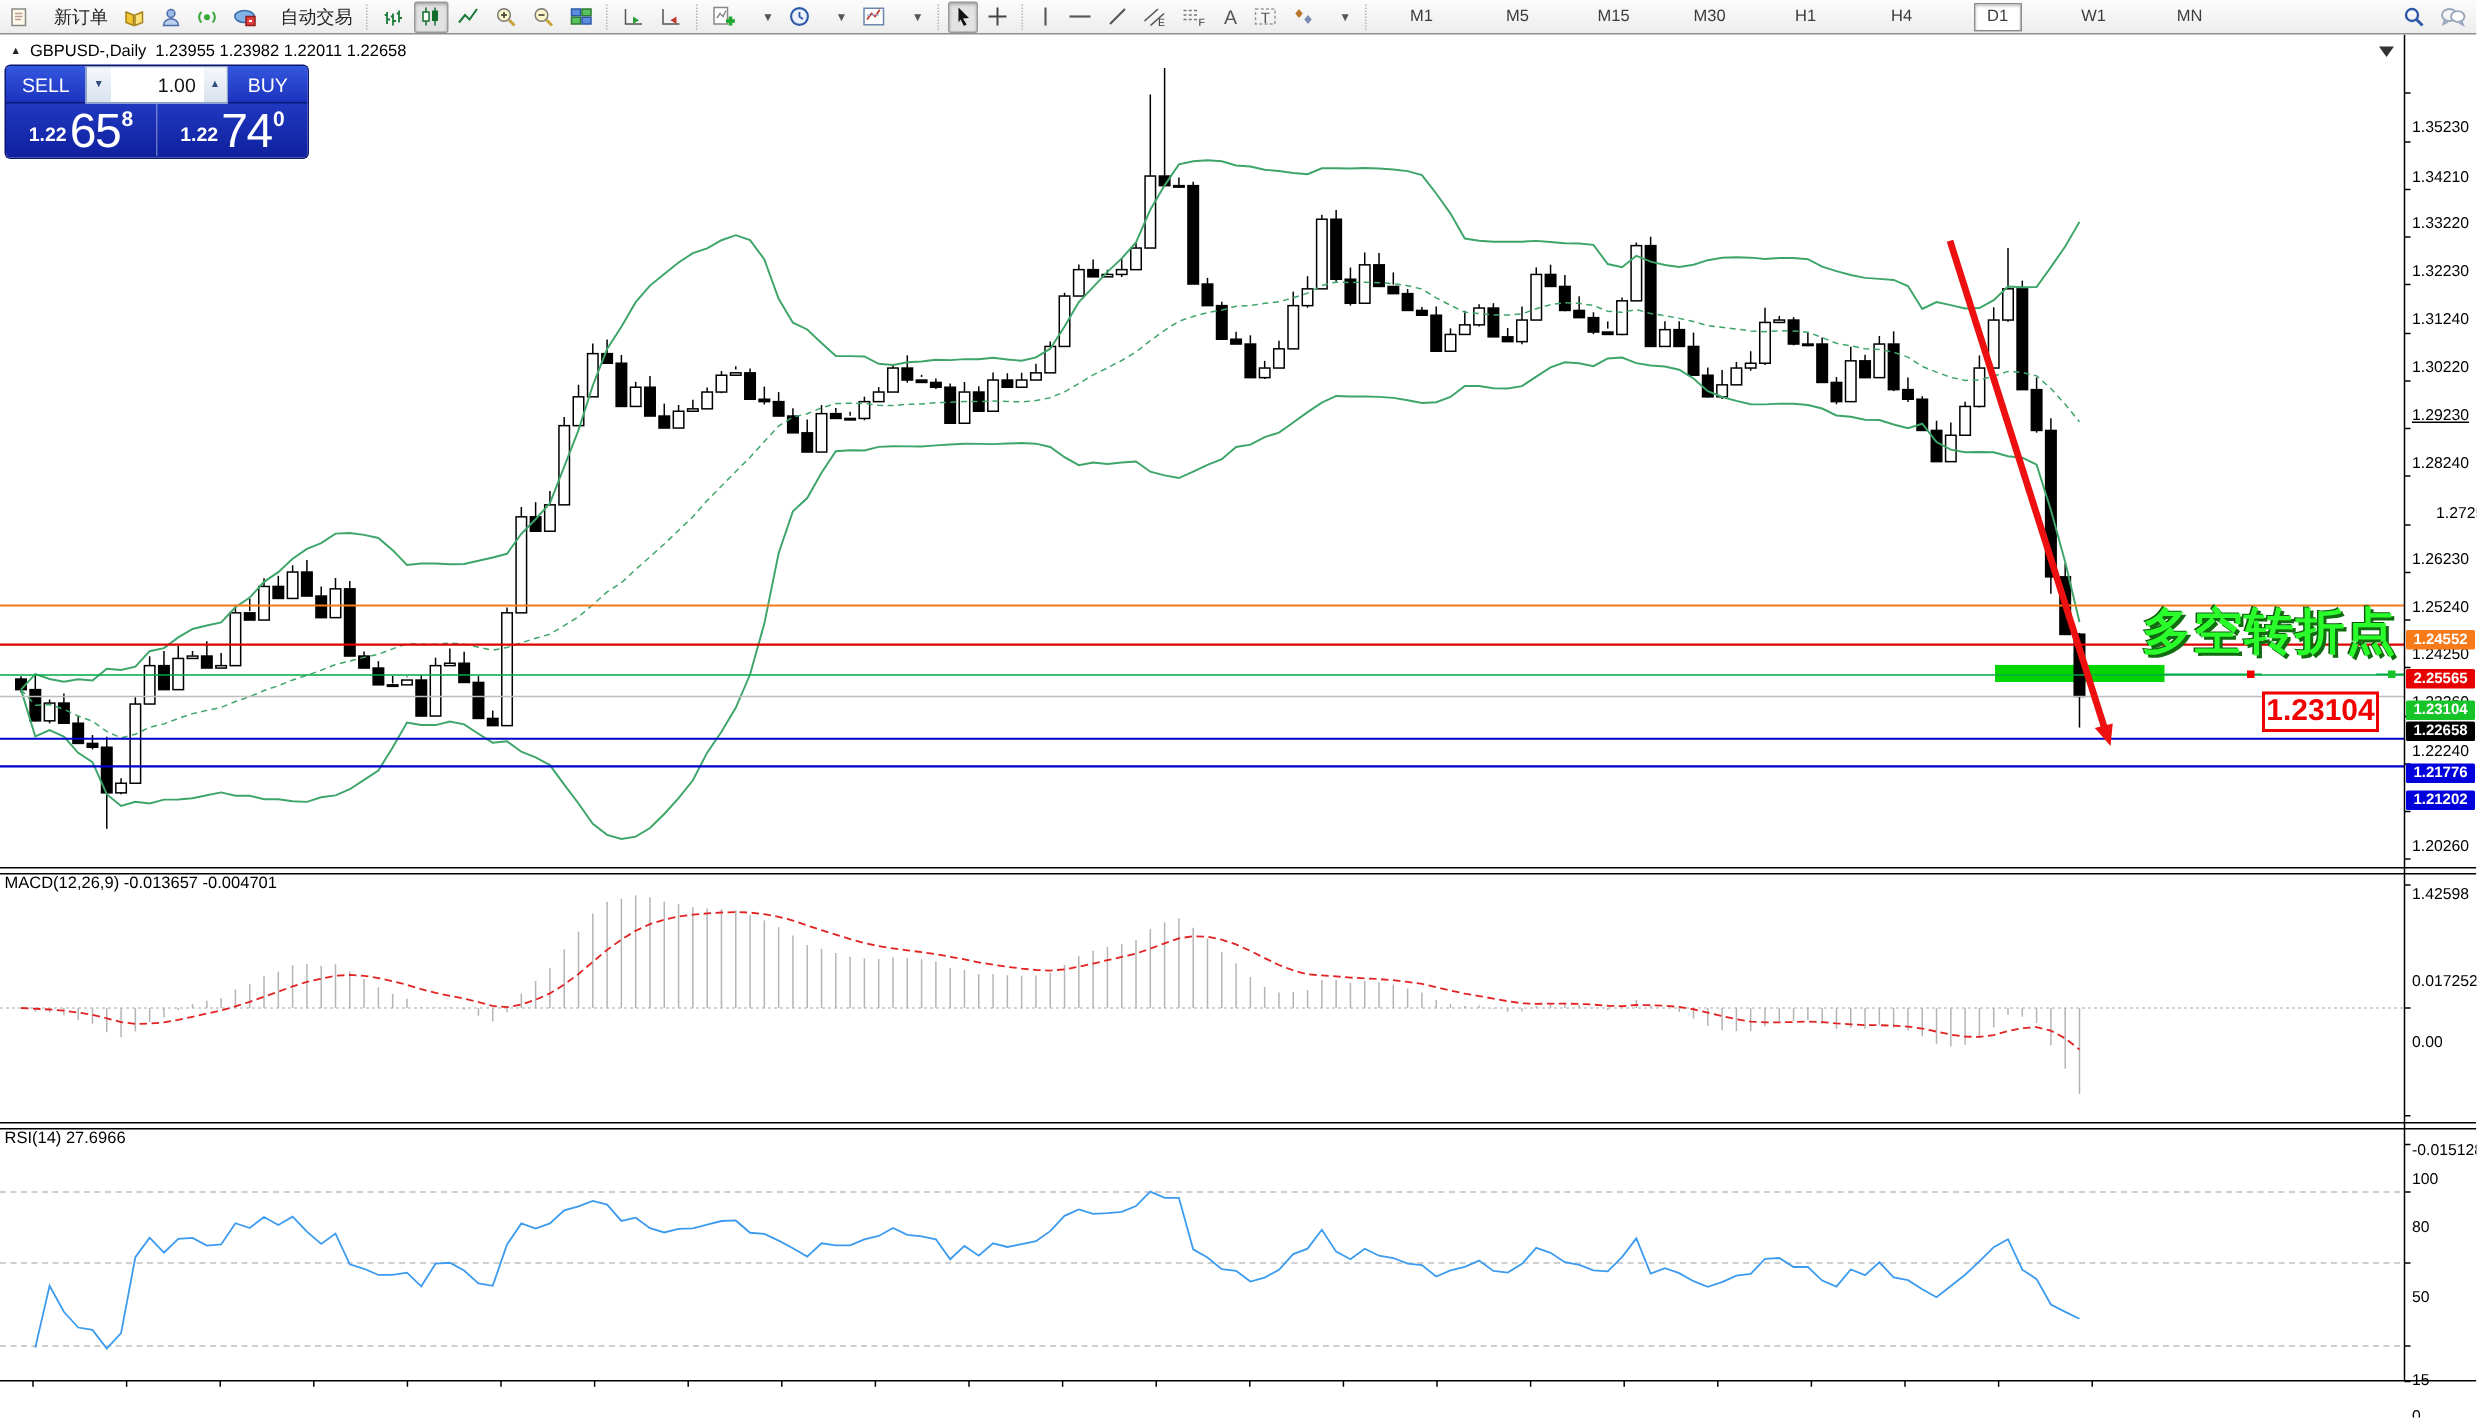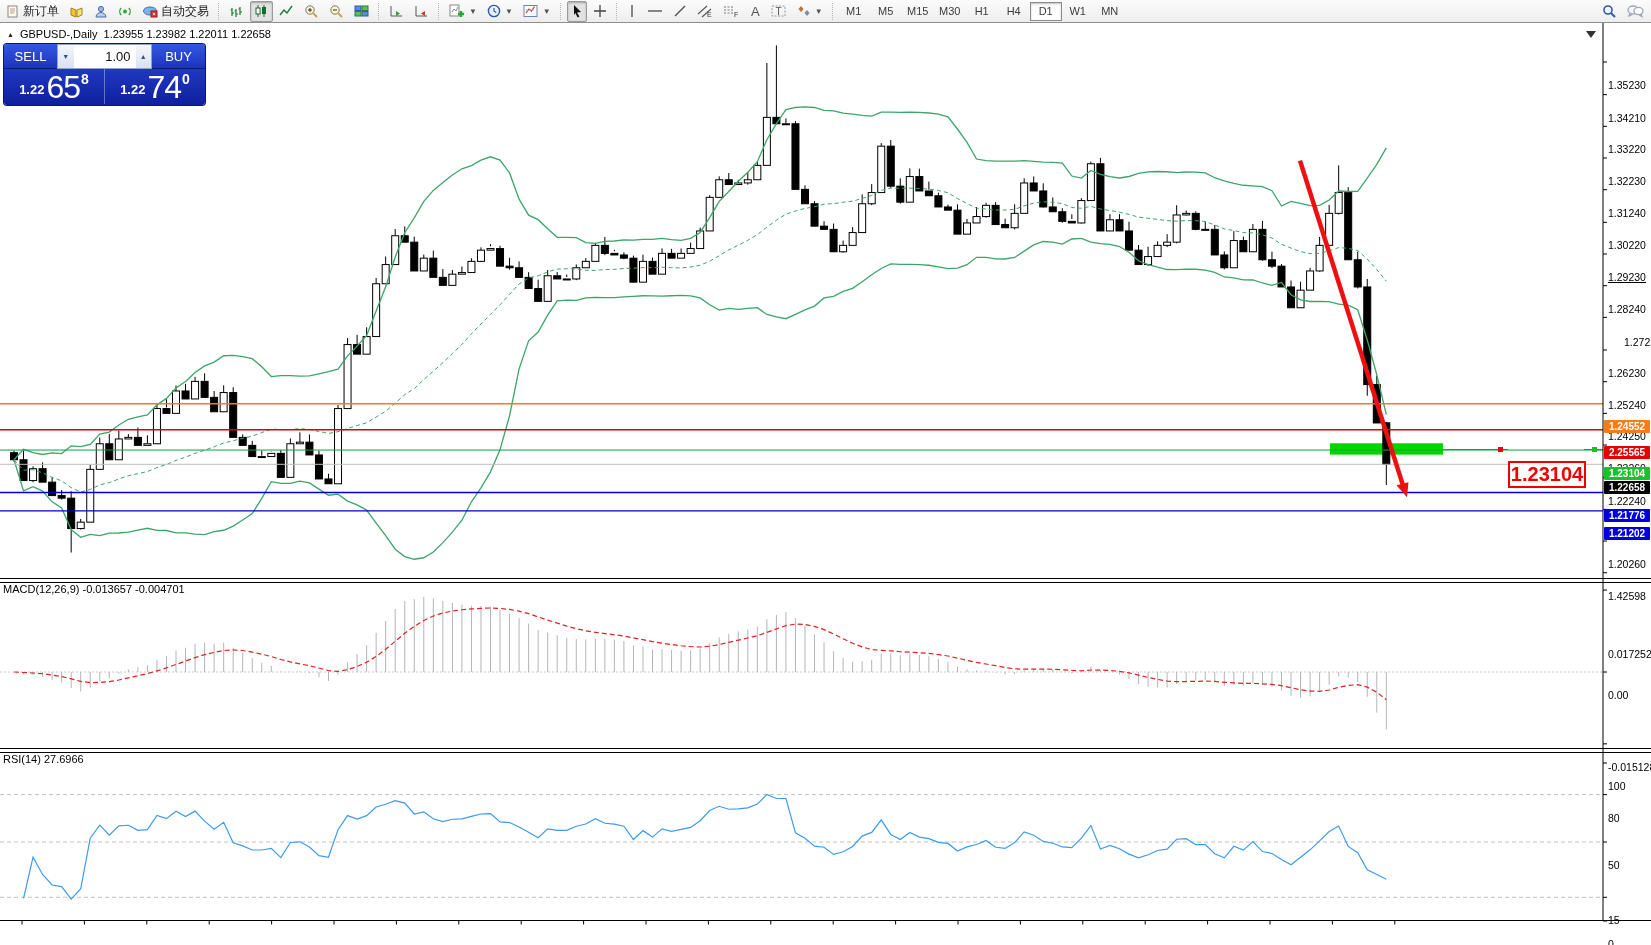--- a/index.html
+++ b/index.html
@@ -2,28 +2,28 @@
 <html><head>
 <meta charset="utf-8">
 <style>
   html,body{margin:0;padding:0}
   body{width:1651px;height:945px;position:relative;overflow:hidden;background:#fff;
        font-family:"Liberation Sans",sans-serif;-webkit-font-smoothing:antialiased}
   
   .toolbar{position:absolute;top:0;left:0;width:1651px;height:23px;
     background:linear-gradient(#fcfcfc,#ededed);border-bottom:1px solid #8f8f8f;
     display:flex;align-items:center;padding:0 2px;box-sizing:border-box;z-index:60}
-  .tbtn{height:19px;display:flex;align-items:center;justify-content:center;gap:3px;
+  .tbtn{height:19px;display:flex;align-items:center;justify-content:center;gap:16px;
     padding:0 3px;margin:0 1px;border:1px solid transparent;border-radius:2px;
     font-size:12px;color:#222;cursor:default;white-space:nowrap}
   .tbtn.active{background:#e2e2e2;border-color:#9a9a9a;box-shadow:inset 0 1px 2px rgba(0,0,0,.28)}
   .tsep{width:1px;height:17px;border-left:1px dotted #b5b5b5;margin:0 4px}
   .caret{font-size:8px;color:#555;margin-left:1px}
   .tf{font-size:11px;color:#3c3c3c;min-width:24px;height:17px;display:flex;align-items:center;
-      justify-content:center;margin:0;padding:0 3px;border:1px solid transparent}
+      justify-content:center;margin:16px;padding:0 3px;border:1px solid transparent}
   .tf.active{background:#fff;border-color:#8c8c8c;box-shadow:inset 0 1px 2px rgba(0,0,0,.25)}
   .tb-spacer{flex:1}
   .ic svg{display:block}
   
   #chart-window{position:absolute;top:23px;left:0;width:1651px;height:922px;background:#fff}
   #cv{position:absolute;top:0;left:0}
   #overlay{position:absolute;top:0;left:0;width:1651px;height:945px;pointer-events:none}
   .chart-title{position:absolute;left:7px;top:5px;font-size:11px;color:#000;display:flex;gap:6px;align-items:center}
   .chart-title .tri{font-size:7px;color:#222}
   
@@ -853,20 +853,21 @@
         </div>
         <div class="tw-div"></div>
         <div class="tw-price">
           <span class="sm">1.22</span>
           <span class="big">74</span>
           <span class="sup">0</span>
         </div>
       </div>
     </div>
 
+    <div class="cn-note">多空转折点</div>
     <div class="price-box">1.23104</div>
 
     <div class="panel-label" style="top:560px">MACD(12,26,9) -0.013657 -0.004701</div>
     <div class="panel-label" style="top:730px">RSI(14) 27.6966</div>
 
     <div id="gen">
         <div class="axis-label" style="top: 56px;">1.35230</div>
         <div class="axis-label" style="top: 88.64px;">1.34210</div>
         <div class="axis-label" style="top: 120.32px;">1.33220</div>
         <div class="axis-label" style="top: 152px;">1.32230</div>

